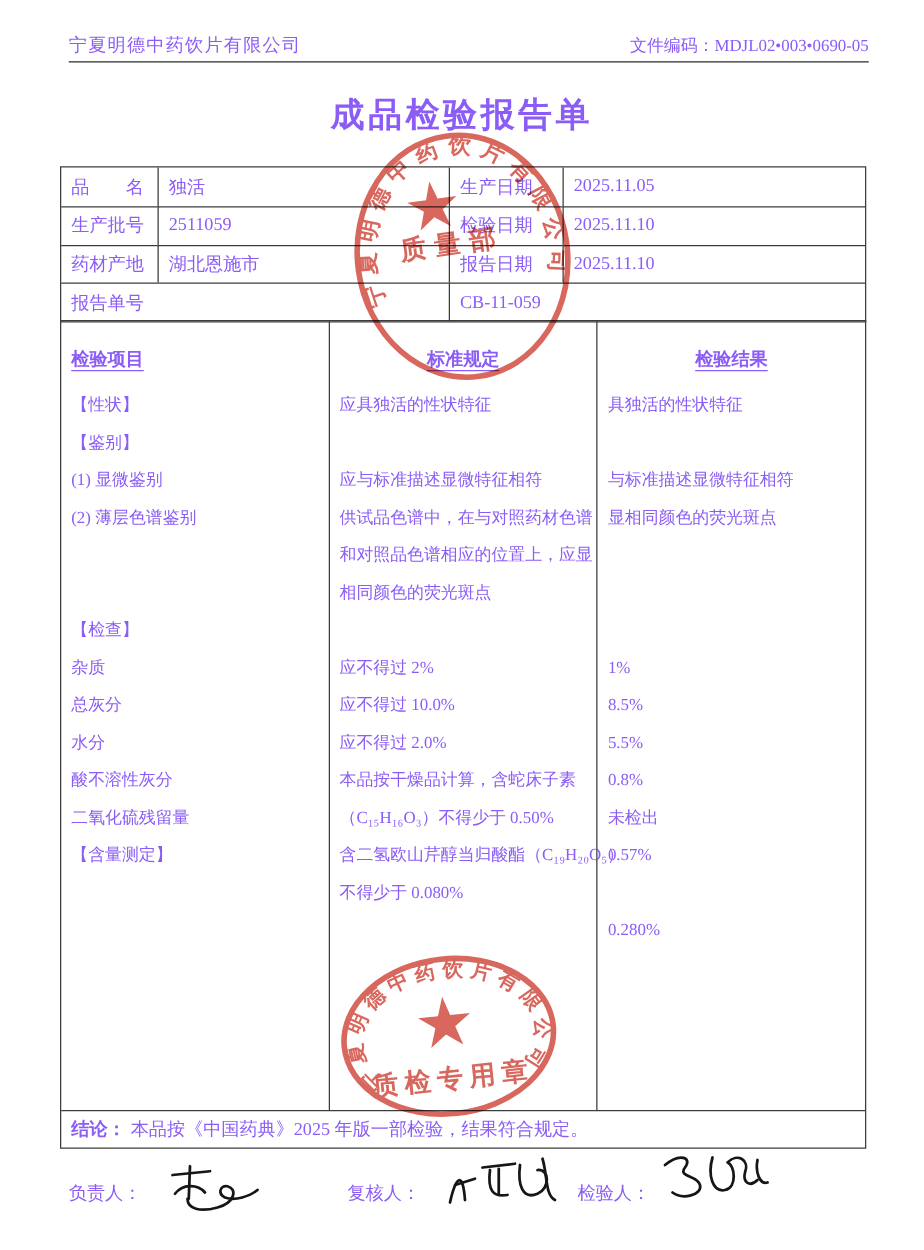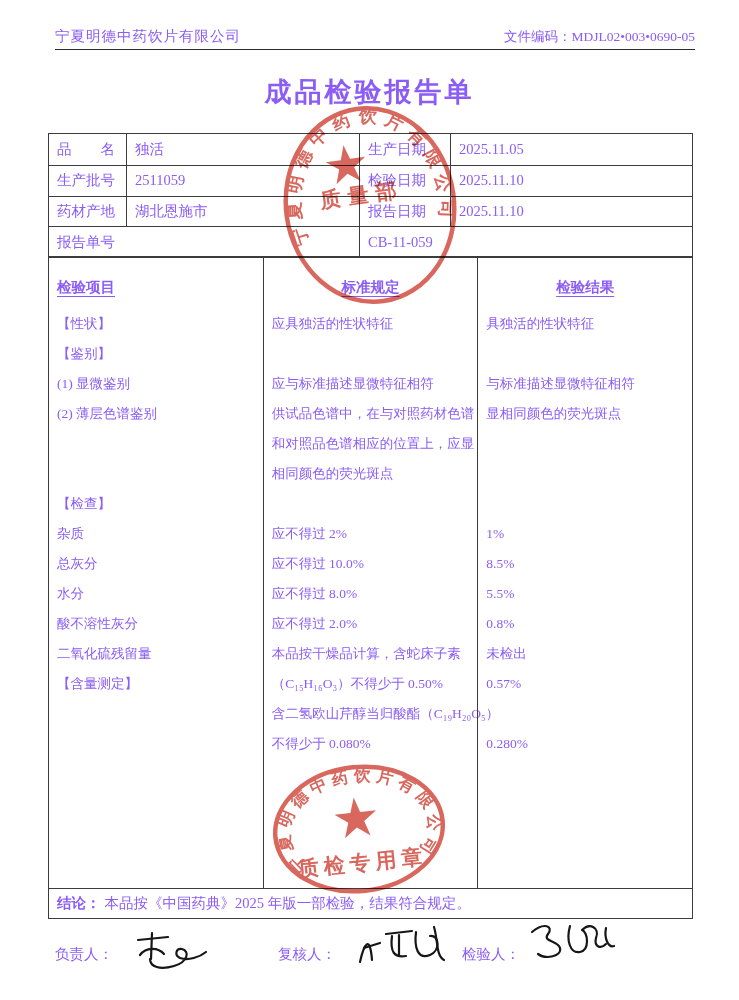--- a/index.html
+++ b/index.html
@@ -121,21 +121,20 @@
         <div class="lines">
           <div class="ln">应具独活的性状特征</div>
           <div class="ln"></div>
           <div class="ln">应与标准描述显微特征相符</div>
           <div class="ln">供试品色谱中，在与对照药材色谱</div>
           <div class="ln">和对照品色谱相应的位置上，应显</div>
           <div class="ln">相同颜色的荧光斑点</div>
           <div class="ln"></div>
           <div class="ln">应不得过 2%</div>
           <div class="ln">应不得过 10.0%</div>
-          <div class="ln">应不得过 8.0%</div>
           <div class="ln">应不得过 2.0%</div>
           <div class="ln">本品按干燥品计算，含蛇床子素</div>
           <div class="ln">（C₁₅H₁₆O₃）不得少于 0.50%</div>
           <div class="ln">含二氢欧山芹醇当归酸酯（C₁₉H₂₀O₅）</div>
           <div class="ln">不得少于 0.080%</div>
         </div>
       </div>
 
       <div class="col">
         <div class="col-header">

